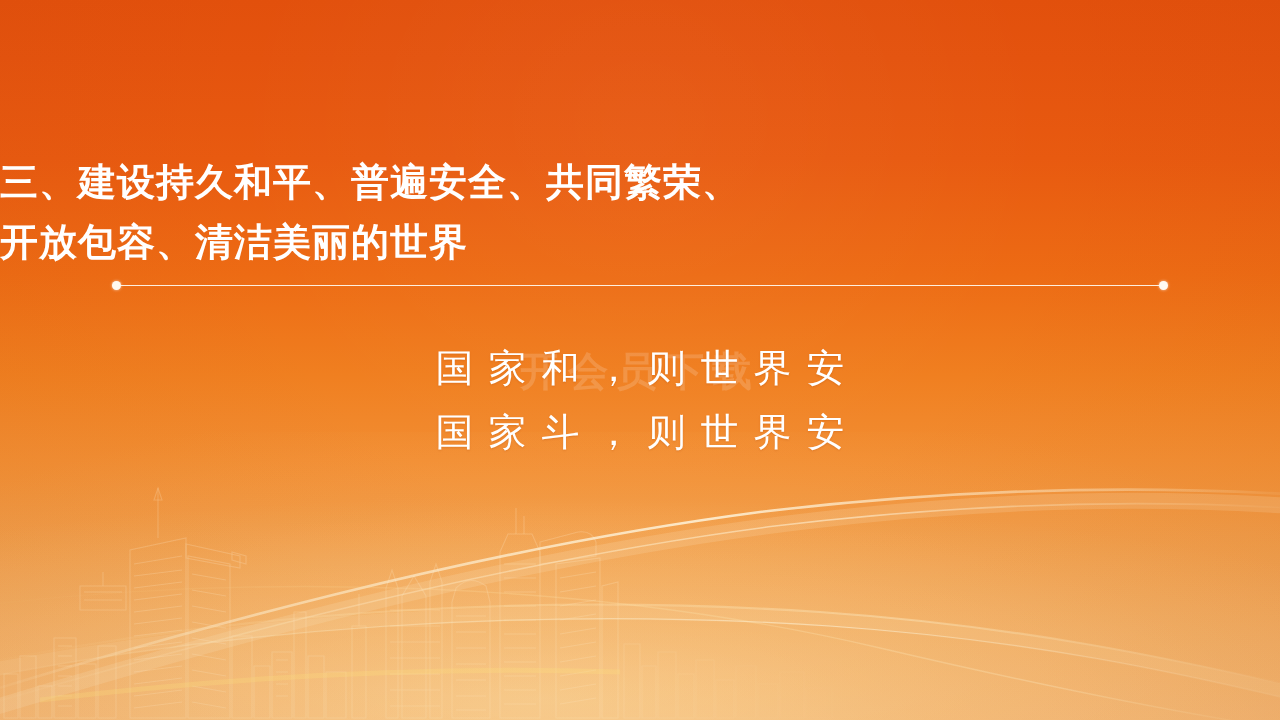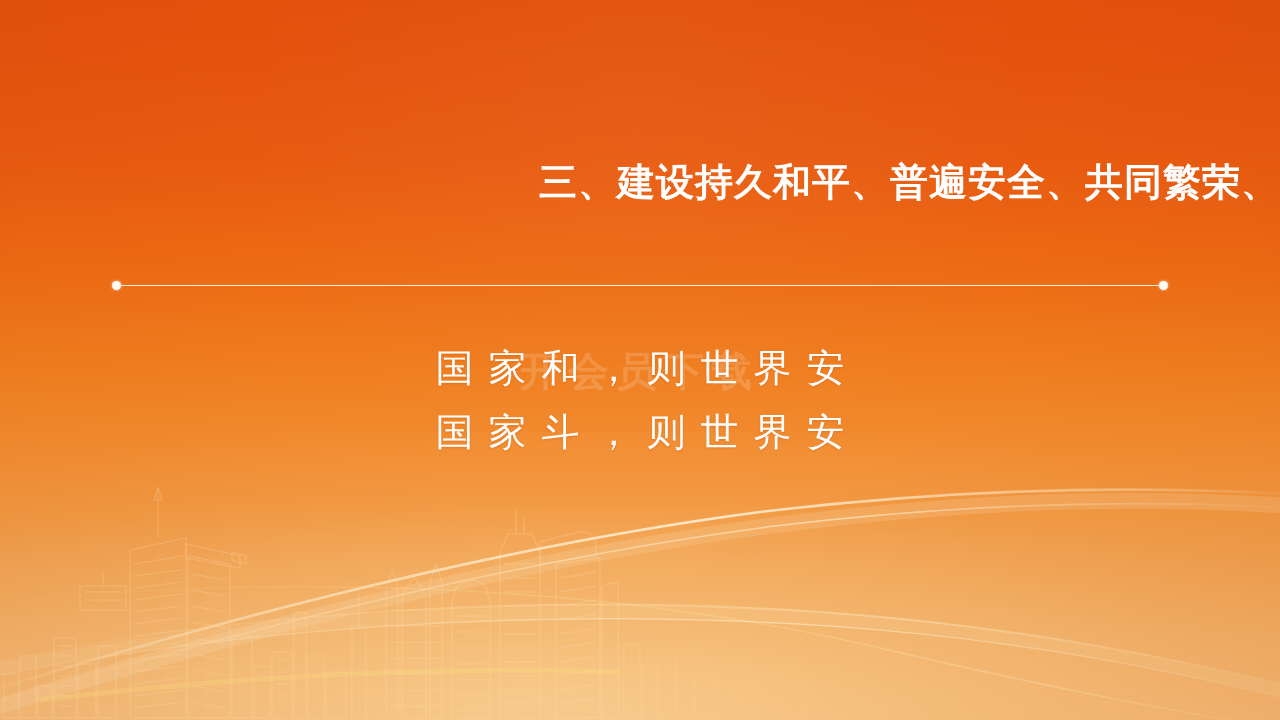--- a/index.html
+++ b/index.html
@@ -94,21 +94,21 @@
     pointer-events: none;
     user-select: none;
   }
 
   
   .title-block {
     position: absolute;
     top: 152px;
     left: 0;
     width: 100%;
-    text-align: right;
+    text-align: left;
     color: #ffffff;
   }
   .title-line {
     font-size: 38px;
     font-weight: 700;
     line-height: 60px;
     letter-spacing: 1px;
     white-space: nowrap;
   }
 
@@ -298,20 +298,21 @@
       <path d="M40 300 C 240 276, 430 266, 620 272" stroke="rgba(255,226,128,0.30)" stroke-width="5"></path>
     </svg>
   </div>
 
   <div class="bg-vignette"></div>
 
   <div class="watermark">开会员下载</div>
 
   <div class="title-block">
     <div class="title-line">三、建设持久和平、普遍安全、共同繁荣、</div>
+    <div class="title-line">开放包容、清洁美丽的世界</div>
   </div>
 
   <div class="divider">
     <span class="divider-dot left"></span>
     <span class="divider-line"></span>
     <span class="divider-dot right"></span>
   </div>
 
   <div class="body-block">
     <div class="body-line">国家和，则世界安</div>

